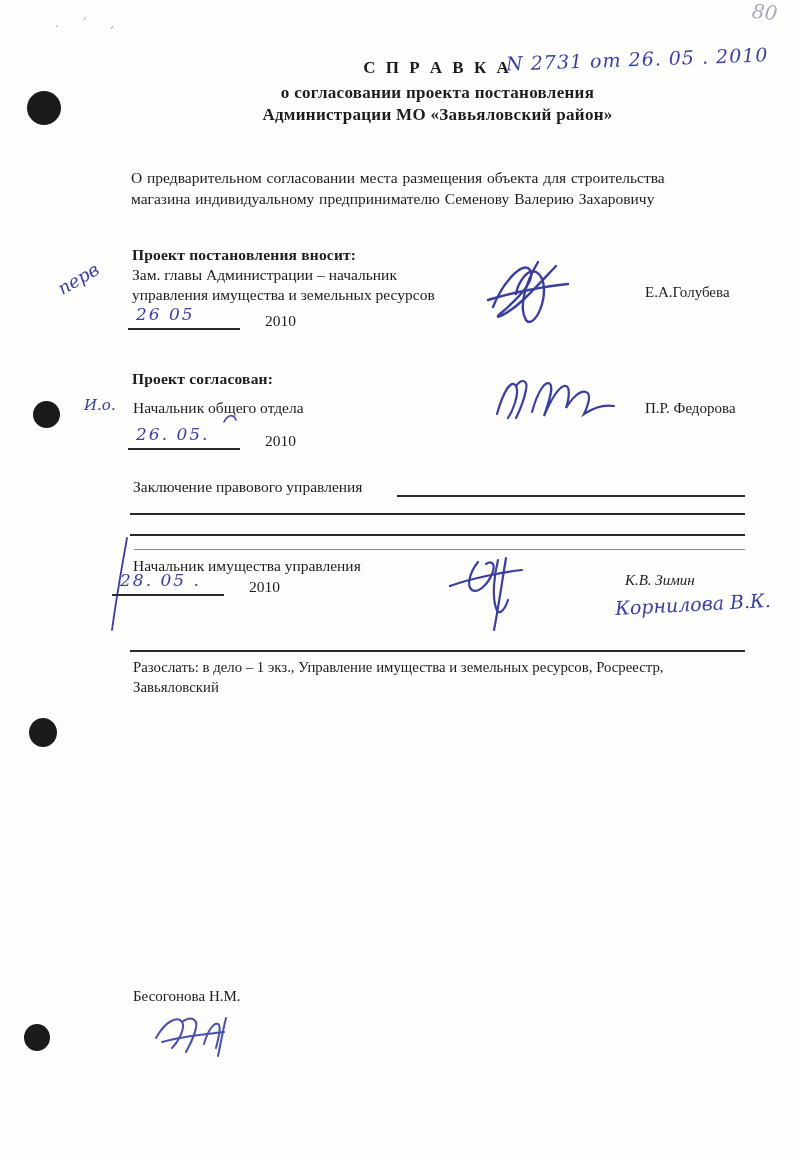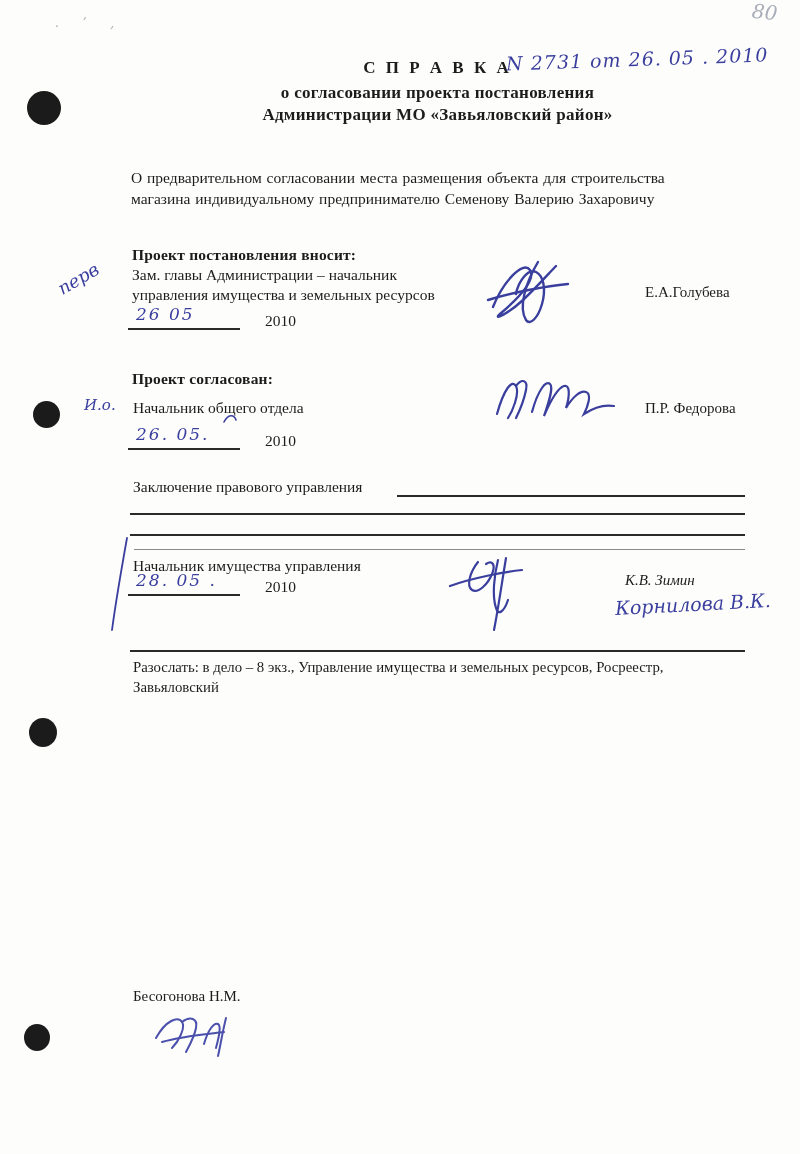--- a/index.html
+++ b/index.html
@@ -130,40 +130,40 @@
   <div class="rule" style="left:130px;top:513px;width:615px;"></div>
   <div class="rule" style="left:130px;top:534px;width:615px;"></div>
   <div class="rule-thin" style="left:134px;top:549px;width:611px;"></div>
 
   <div class="abs body-line" style="left:133px;top:557px;">Начальник имущества управления</div>
 
   <svg class="abs" style="left:108px;top:536px;" width="22" height="96" viewBox="0 0 22 96">
     <path d="M19,2 C14,30 8,64 4,94" fill="none" stroke="#3a3f9e" stroke-width="1.8" stroke-linecap="round"></path>
   </svg>
 
-  <div class="abs date-row" style="left:128px;top:574px;text-align:right;">
+  <div class="abs date-row" style="left:112px;top:574px;text-align:right;">
     <span class="date-line">
       <span class="hw date-hw">28. 05 .</span>
     </span>
     <span class="year">2010</span>
   </div>
 
   <svg class="abs" style="left:448px;top:552px;" width="110" height="80" viewBox="0 0 110 80">
     <g fill="none" stroke="#3a3f9e" stroke-width="2.2" stroke-linecap="round">
       <path d="M2,34 C24,26 56,20 74,18"></path>
       <path d="M30,10 C22,20 18,34 24,38 C30,42 40,32 44,22 C48,12 44,8 38,12"></path>
       <path d="M50,8 C46,24 44,44 48,56 C50,64 56,60 60,48"></path>
       <path d="M58,6 C54,30 50,58 46,78"></path>
     </g>
   </svg>
   <div class="abs name" style="left:625px;top:572px;font-style:italic;">К.В. Зимин</div>
   <div class="abs hw" style="left:615px;top:593px;font-size:19px;transform:rotate(-3deg);">Корнилова В.К.</div>
 
   <div class="rule" style="left:130px;top:650px;width:615px;border-top-width:2.5px;"></div>
-  <div class="abs dist" style="left:133px;top:657px;">Разослать: в дело – 8 экз., Управление имущества и земельных ресурсов, Росреестр,  Завьяловский</div>
+  <div class="abs dist" style="left:133px;top:657px;">Разослать: в дело – 1 экз., Управление имущества и земельных ресурсов, Росреестр,  Завьяловский</div>
 
   <div class="abs name" style="left:133px;top:988px;font-size:15px;">Бесогонова Н.М.</div>
 
   <svg class="abs" style="left:148px;top:1008px;" width="110" height="50" viewBox="0 0 110 50">
     <g fill="none" stroke="#4a50ab" stroke-width="2" stroke-linecap="round">
       <path d="M8,30 C18,12 30,8 34,14 C38,20 30,34 24,40"></path>
       <path d="M34,14 C42,8 50,10 48,20 C46,30 40,40 38,44"></path>
       <path d="M56,36 C60,22 66,14 70,16 C74,18 70,32 68,40"></path>
       <path d="M78,10 C74,26 72,40 70,48"></path>
       <path d="M14,34 C34,28 60,26 76,24"></path>

